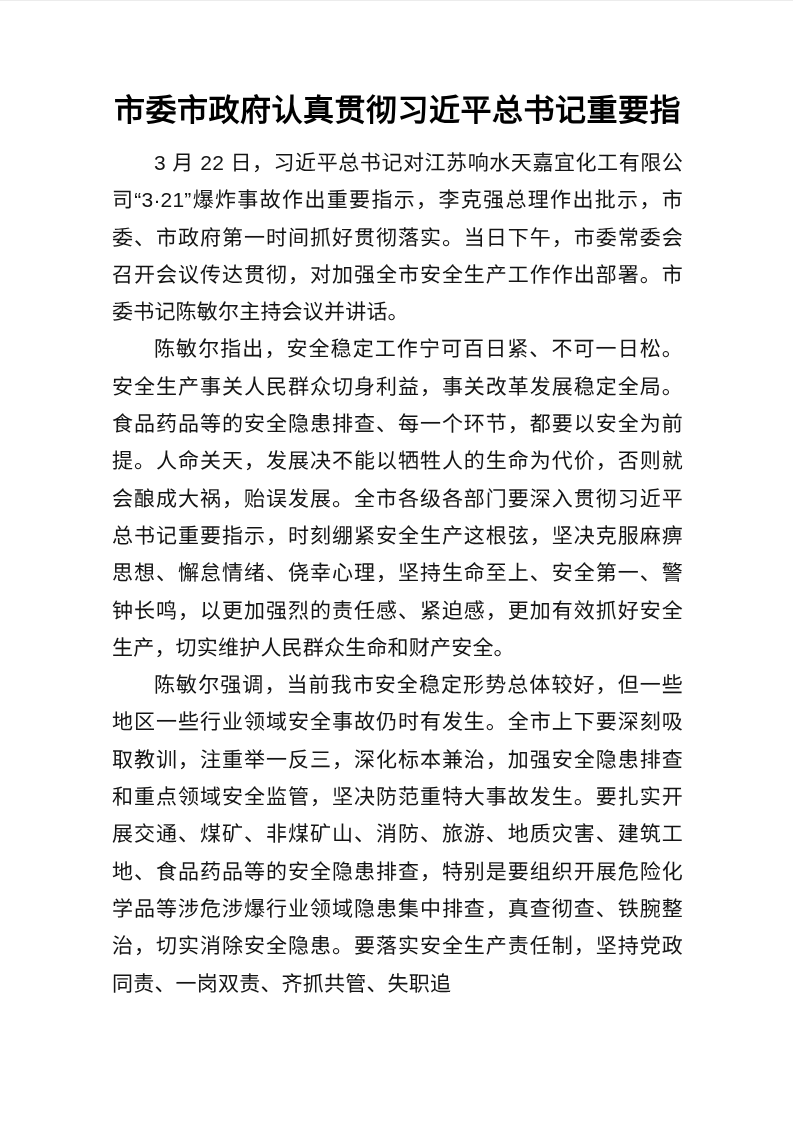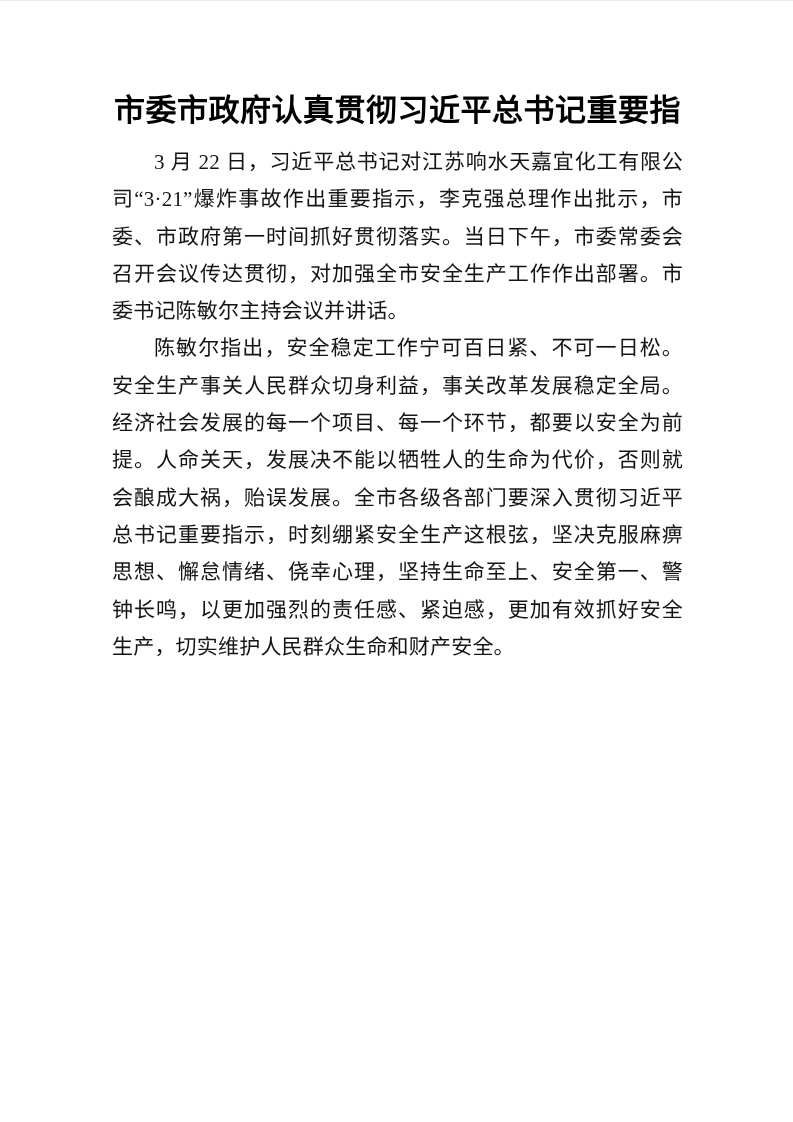--- a/index.html
+++ b/index.html
@@ -28,36 +28,37 @@
     text-align: center;
     color: #000000;
     letter-spacing: 0.5px;
   }
   .doc-title .title-line {
     display: block;
     white-space: pre;
   }
   .doc-body p {
     margin: 0;
-    font-family: Liberation Serif, serif;
+    font-family: Liberation Sans, sans-serif;
     font-size: 21px;
     line-height: 37.3px;
     color: #141414;
     text-align: justify;
     text-justify: inter-ideograph;
     text-indent: 2em;
     letter-spacing: 0.2px;
     word-break: break-all;
   }
 </style>
 </head>
 <body>
 
 <div class="page">
   <h1 class="doc-title">
     <span class="title-line">市委市政府认真贯彻习近平总书记重要指</span>
   </h1>
 
   <div class="doc-body">
     <p>3 月 22 日，习近平总书记对江苏响水天嘉宜化工有限公司“3·21”爆炸事故作出重要指示，李克强总理作出批示，市委、市政府第一时间抓好贯彻落实。当日下午，市委常委会召开会议传达贯彻，对加强全市安全生产工作作出部署。市委书记陈敏尔主持会议并讲话。</p>
-    <p>陈敏尔指出，安全稳定工作宁可百日紧、不可一日松。安全生产事关人民群众切身利益，事关改革发展稳定全局。经济社会发展的每一个项目、每一个环节，都要以安全为前提。人命关天，发展决不能以牺牲人的生命为代价，否则就会酿成大祸，贻误发展。全市各级各部门要深入贯彻习近平总书记重要指示，时刻绷紧安全生产这根弦，坚决克服麻痹思想、懈怠情绪、侥幸心理，坚持生命至上、安全第一、警钟长鸣，以更加强烈的责任感、紧迫感，更加有效抓好安全生产，切实维护人民群众生命和财产安全。</p>
+    <p>陈敏尔指出，安全稳定工作宁可百日紧、不可一日松。安全生产事关人民群众切身利益，事关改革发展稳定全局。食品药品等的安全隐患排查、每一个环节，都要以安全为前提。人命关天，发展决不能以牺牲人的生命为代价，否则就会酿成大祸，贻误发展。全市各级各部门要深入贯彻习近平总书记重要指示，时刻绷紧安全生产这根弦，坚决克服麻痹思想、懈怠情绪、侥幸心理，坚持生命至上、安全第一、警钟长鸣，以更加强烈的责任感、紧迫感，更加有效抓好安全生产，切实维护人民群众生命和财产安全。</p>
+    <p>陈敏尔强调，当前我市安全稳定形势总体较好，但一些地区一些行业领域安全事故仍时有发生。全市上下要深刻吸取教训，注重举一反三，深化标本兼治，加强安全隐患排查和重点领域安全监管，坚决防范重特大事故发生。要扎实开展交通、煤矿、非煤矿山、消防、旅游、地质灾害、建筑工地、食品药品等的安全隐患排查，特别是要组织开展危险化学品等涉危涉爆行业领域隐患集中排查，真查彻查、铁腕整治，切实消除安全隐患。要落实安全生产责任制，坚持党政同责、一岗双责、齐抓共管、失职追</p>
   </div>
 </div>
 
 </body></html>

